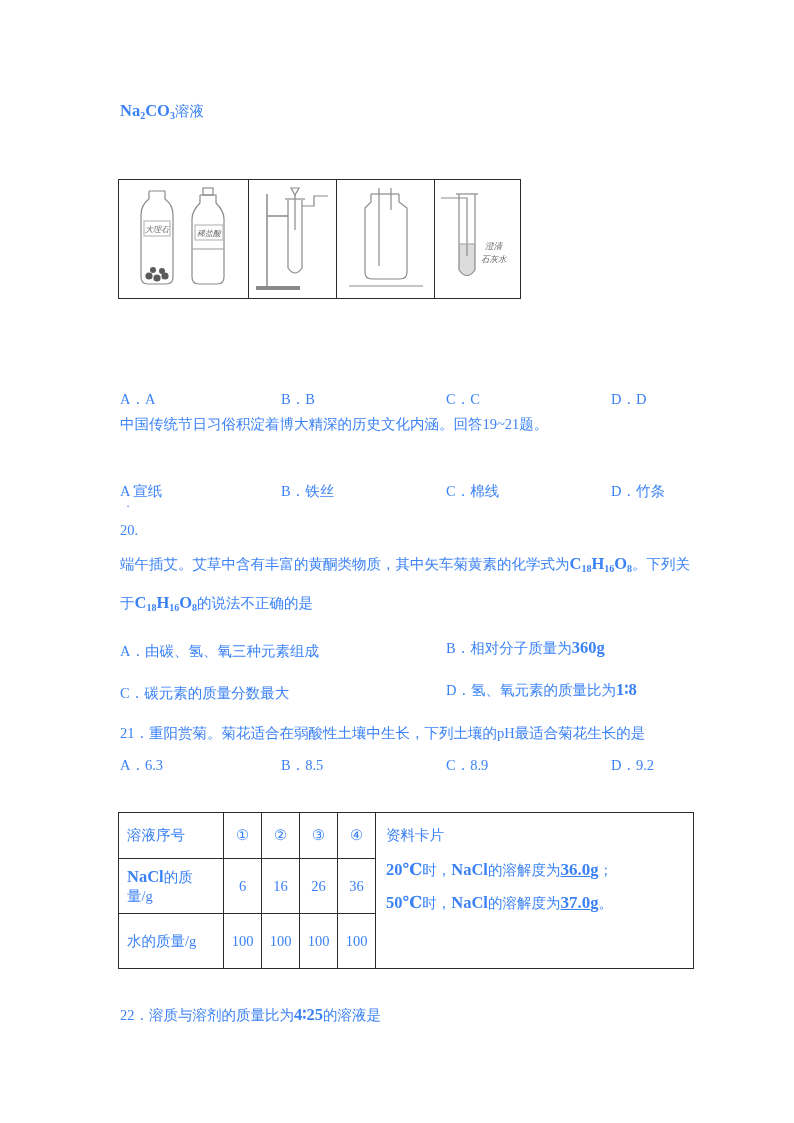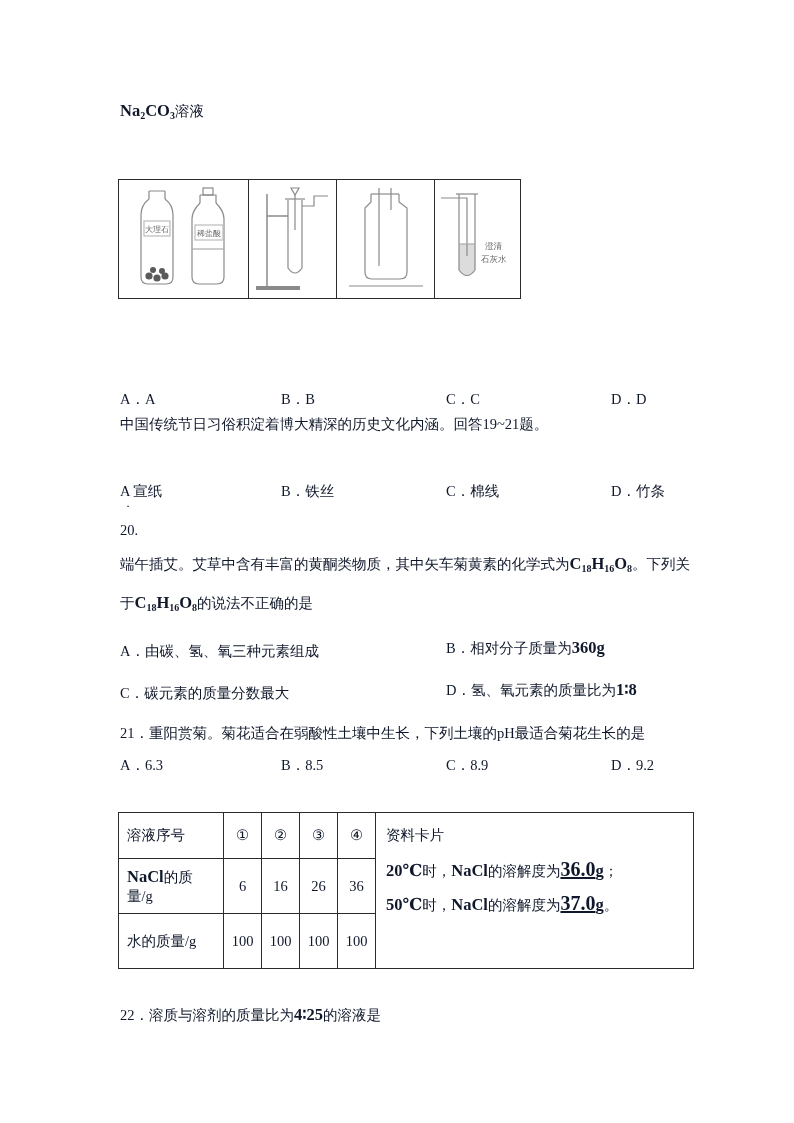--- a/index.html
+++ b/index.html
@@ -1,26 +1,26 @@
 <!DOCTYPE html>
 <html><head>
 <meta charset="utf-8">
 <style>
   html,body{margin:0;padding:0;background:#ffffff;}
   .page{position:relative;width:794px;height:1123px;background:#fff;
-        font-family:"Liberation Serif","DejaVu Serif",serif;font-size:14.5px;color:#0f172a;overflow:hidden;}
+        font-family:"Liberation Serif","DejaVu Serif",serif;font-size:14.5px;color:#3b82f6;overflow:hidden;}
   .abs{position:absolute;white-space:nowrap;line-height:22px;}
   .c1{left:120px}.c2{left:281px}.c3{left:446px}.c4{left:611px}
   .seg-n{font-weight:normal;}
   .seg-f{font-weight:700;font-size:16.5px;}
-  .seg-u{font-weight:700;font-size:20px;text-decoration:underline;}
+  .seg-u{font-weight:700;font-size:17px;text-decoration:underline;}
   sub{font-size:10px;vertical-align:-3px;font-weight:700;}
   table{border-collapse:collapse;}
   .apparatus-table{position:absolute;left:118px;top:179px;}
-  .apparatus-table td{border:1px solid #2b2b2b;padding:0;}
+  .apparatus-table td{border:1px solid #2b2b2b;padding:0;font-style:italic;}
   .img-cell{height:118px;text-align:center;vertical-align:middle;}
   .label-cell{height:46px;vertical-align:middle;text-align:left;padding:2px 4px;font-size:13.5px;white-space:nowrap;}
   .mix-table{position:absolute;left:118px;top:812px;}
   .mix-table td{border:1px solid #2b2b2b;padding:2px 6px;vertical-align:middle;text-align:center;font-size:14.5px;}
   .mix-table td.left{text-align:left;padding-left:8px;}
   .mt-h td{height:41px;}
   .mt-r td{height:50px;}
   .card-cell{width:297px;vertical-align:top !important;text-align:left !important;padding:12px 10px !important;}
   .card-title{margin-bottom:12px;line-height:20px;}
   .card-line{margin-bottom:7px;line-height:25px;white-space:nowrap;}

